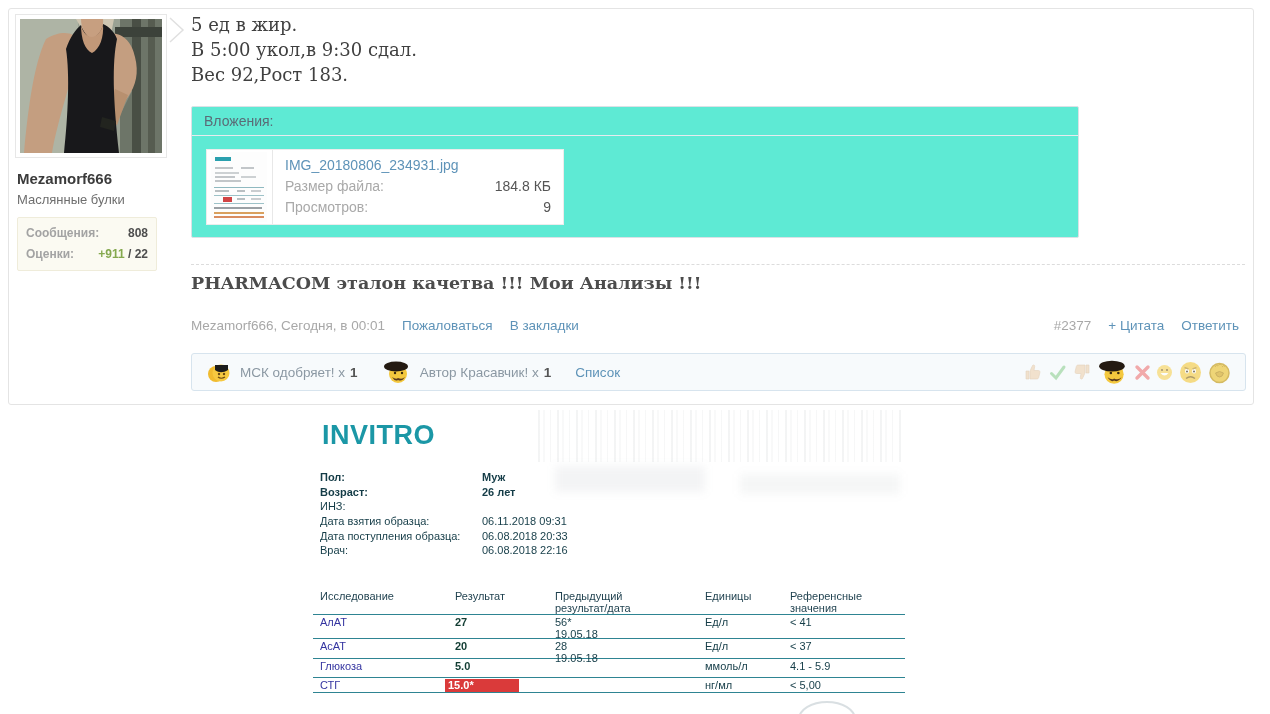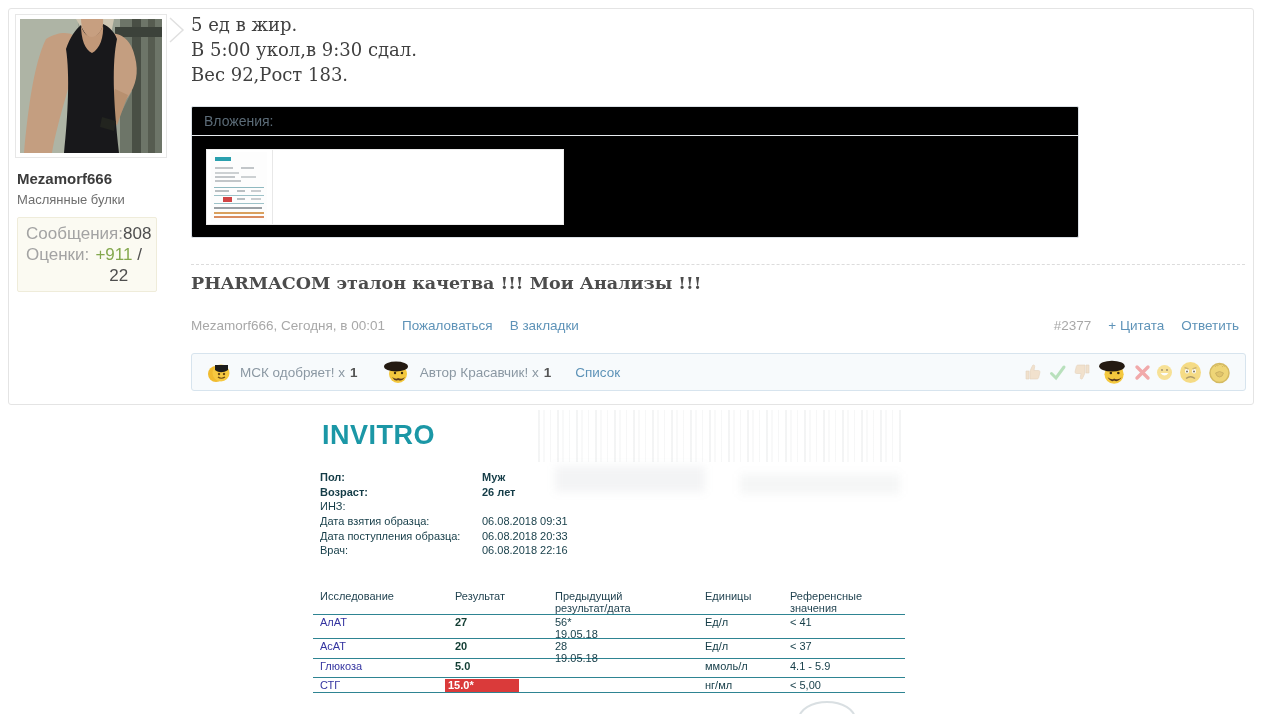--- a/index.html
+++ b/index.html
@@ -14,31 +14,31 @@
   .avatar-card { position:absolute; left:6px; top:5px; width:152px; height:144px;
                  border:1px solid #e7e7e7; background:#fff; padding:4px; cursor:pointer; }
   .avatar-card svg { display:block; }
   .bubble-arrow { position:absolute; left:160px; top:8px; }
 
   .username { position:absolute; left:8px; top:161px; font-size:15px; font-weight:bold;
               color:#3b3b3b; text-decoration:none; cursor:pointer; }
   .usertitle { position:absolute; left:8px; top:183px; font-size:13px; color:#6e6e6e; }
 
   .stats { position:absolute; left:8px; top:208px; width:140px; background:#fbfaf2;
-           border:1px solid #efecda; border-radius:2px; padding:5px 8px; font-size:17px; }
+           border:1px solid #efecda; border-radius:2px; padding:5px 8px; font-size:12px;font-weight:bold; }
   .stat-row { display:flex; justify-content:space-between; line-height:21px; }
   .stat-label { color:#a3a3a3; }
   .stat-value { color:#4e4e4e;text-align:center; }
   .green { color:#84a84e; }
 
   .message { position:absolute; left:182px; top:3px; font-family:"DejaVu Serif", serif;
              font-size:18px; line-height:25px; color:#404040; }
 
   .attach-box { position:absolute; left:182px; top:97px; width:888px; height:132px;
-                border:1px solid #dbe1e6; border-radius:2px; background:#000000; }
+                border:1px solid #dbe1e6; border-radius:2px; background:#5eead4; }
   .attach-header { height:29px; line-height:29px; padding:0 12px; color:#5b6b77;
                    font-size:14px; border-bottom:1px solid #e7ebee; }
   .attach-card { position:absolute; left:14px; top:42px; width:358px; height:76px;
                  border:1px solid #ececec; background:#fff; display:flex; }
   .thumb-wrap { width:66px; border-right:1px solid #e8e8e8; padding:2px 4px; cursor:pointer; }
   .mini-thumb { position:relative; width:56px; height:70px; background:#fdfdfd; overflow:hidden; }
   .mt { position:absolute; }
   .attach-info { flex:1; padding:5px 12px 0 12px; font-size:14px; }
   .attach-link { display:block; color:#5e93b8; line-height:21px; text-decoration:none; cursor:pointer; }
   .attach-row { display:flex; justify-content:space-between; line-height:21px; }
@@ -168,20 +168,31 @@
             <div class="mt" style="left:3px;top:43px;width:50px;height:1px;background:#9dc2c8;"></div>
             <div class="mt" style="left:12px;top:45px;width:9px;height:5px;background:#d04545;"></div>
             <div class="mt" style="left:26px;top:46px;width:8px;height:2px;background:#b9bfc2;"></div>
             <div class="mt" style="left:40px;top:46px;width:10px;height:2px;background:#c9cdd0;"></div>
             <div class="mt" style="left:3px;top:51px;width:50px;height:1px;background:#9dc2c8;"></div>
             <div class="mt" style="left:3px;top:55px;width:48px;height:2px;background:#9aa0a4;"></div>
             <div class="mt" style="left:3px;top:60px;width:50px;height:2px;background:#d9a05e;"></div>
             <div class="mt" style="left:3px;top:64px;width:50px;height:2px;background:#d98c5f;"></div>
           </div>
         </div>
+        <div class="attach-info">
+          <a class="attach-link">IMG_20180806_234931.jpg</a>
+          <div class="attach-row">
+            <span class="attach-label">Размер файла:</span>
+            <span class="attach-val">184.8 КБ</span>
+          </div>
+          <div class="attach-row">
+            <span class="attach-label">Просмотров:</span>
+            <span class="attach-val">9</span>
+          </div>
+        </div>
       </div>
     </div>
 
     <div class="dashed-sep"></div>
     <div class="post-title">PHARMACOM эталон качетва !!! Мои Анализы !!!</div>
 
     <div class="footer">
       <span class="meta">Mezamorf666, Сегодня, в 00:01</span>
       <a class="flink">Пожаловаться</a>
       <a class="flink">В закладки</a>
@@ -293,21 +304,21 @@
       <div class="info-row b">
         <span class="info-label">Возраст:</span>
         <span>26 лет</span>
       </div>
       <div class="info-row">
         <span class="info-label">ИНЗ:</span>
         <span></span>
       </div>
       <div class="info-row">
         <span class="info-label">Дата взятия образца:</span>
-        <span>06.08.2018 09:31</span>
+        <span>06.11.2018 09:31</span>
       </div>
       <div class="info-row">
         <span class="info-label">Дата поступления образца:</span>
         <span>06.08.2018 20:33</span>
       </div>
       <div class="info-row">
         <span class="info-label">Врач:</span>
         <span>06.08.2018 22:16</span>
       </div>
     </div>

